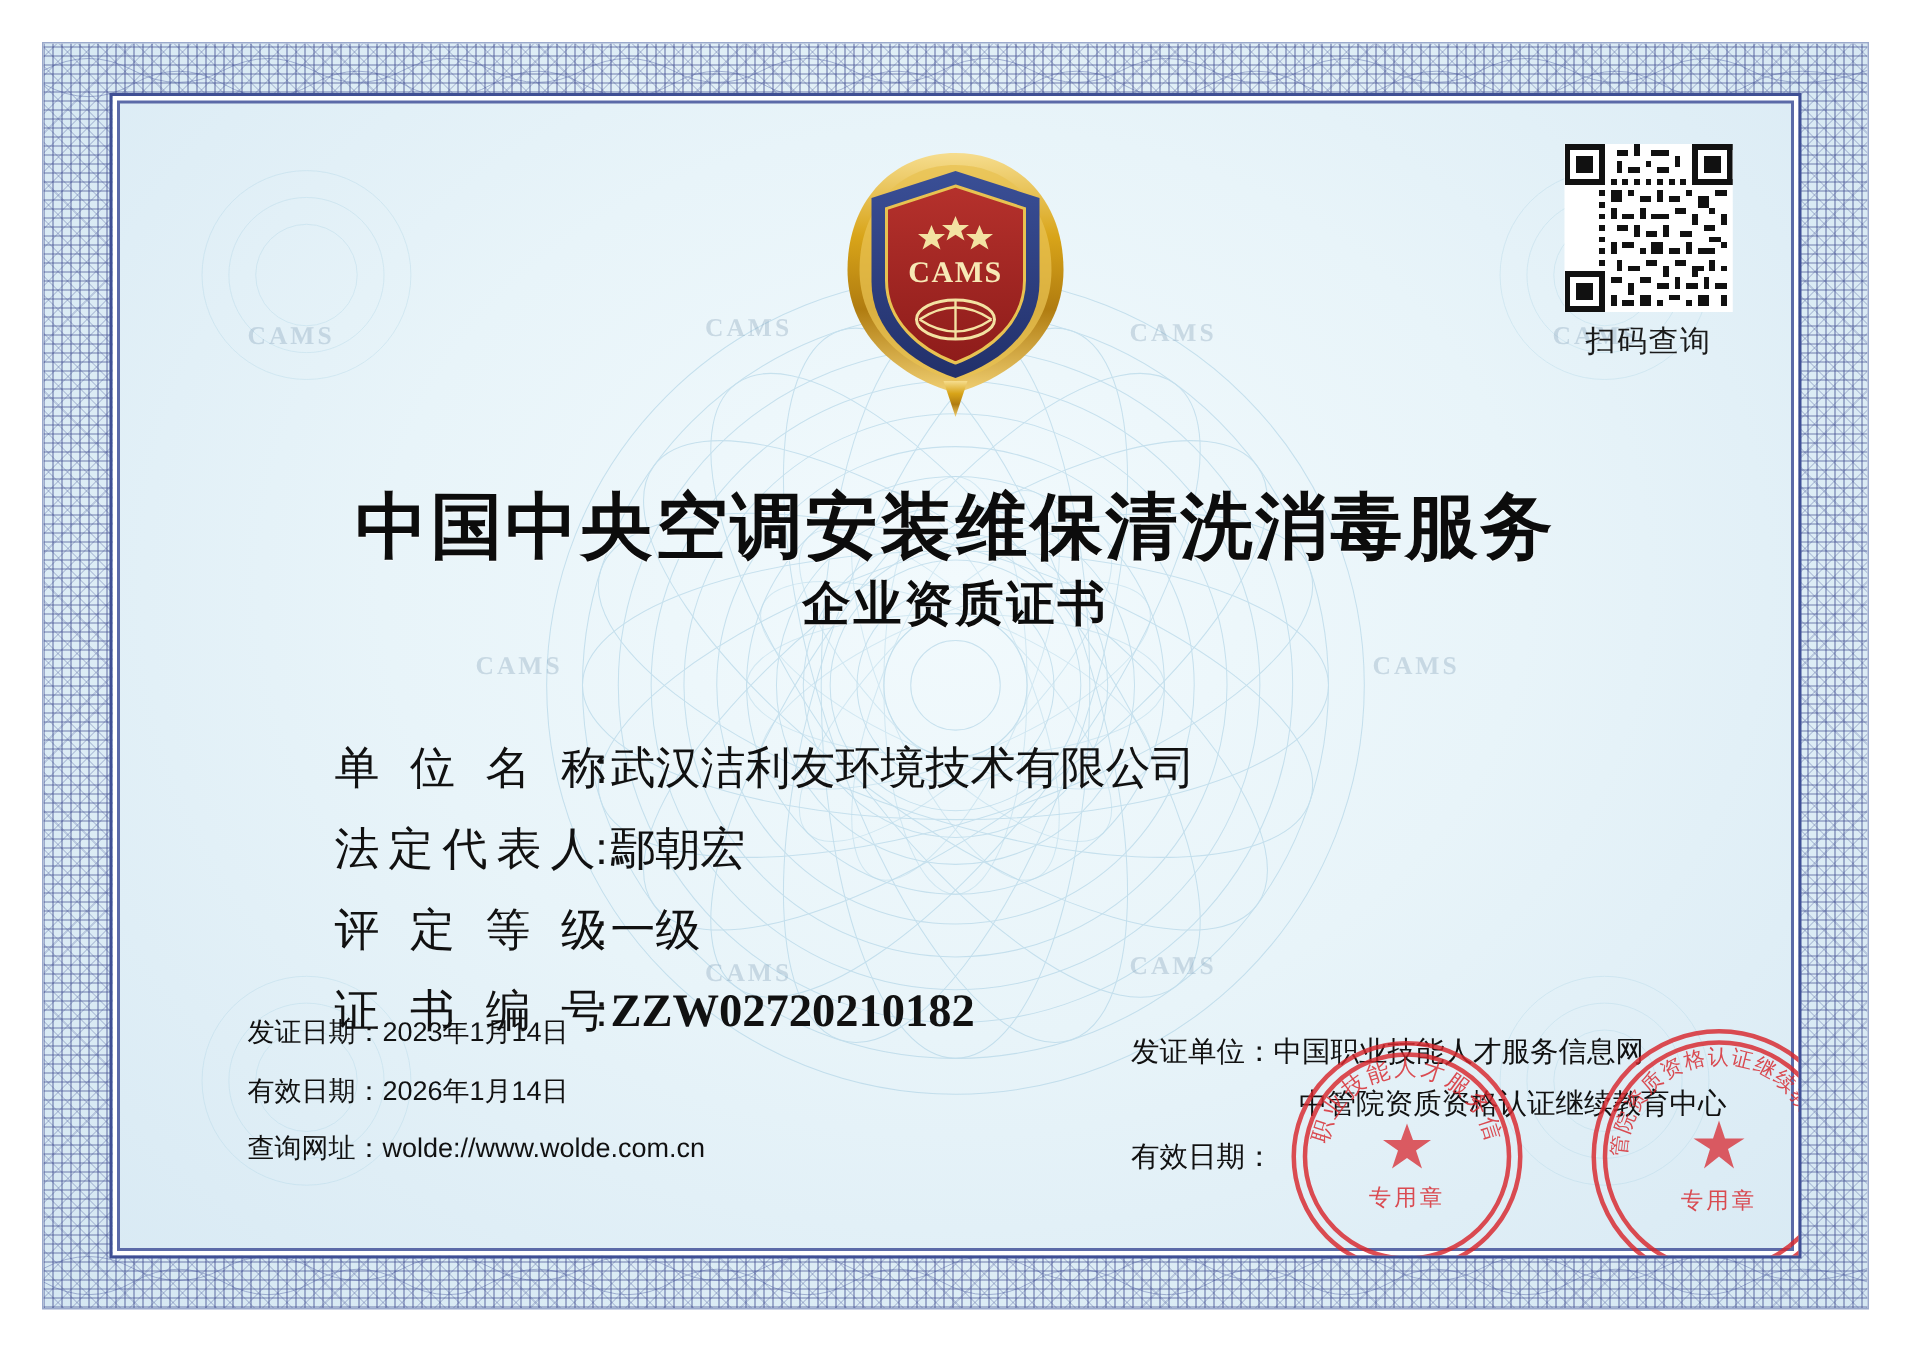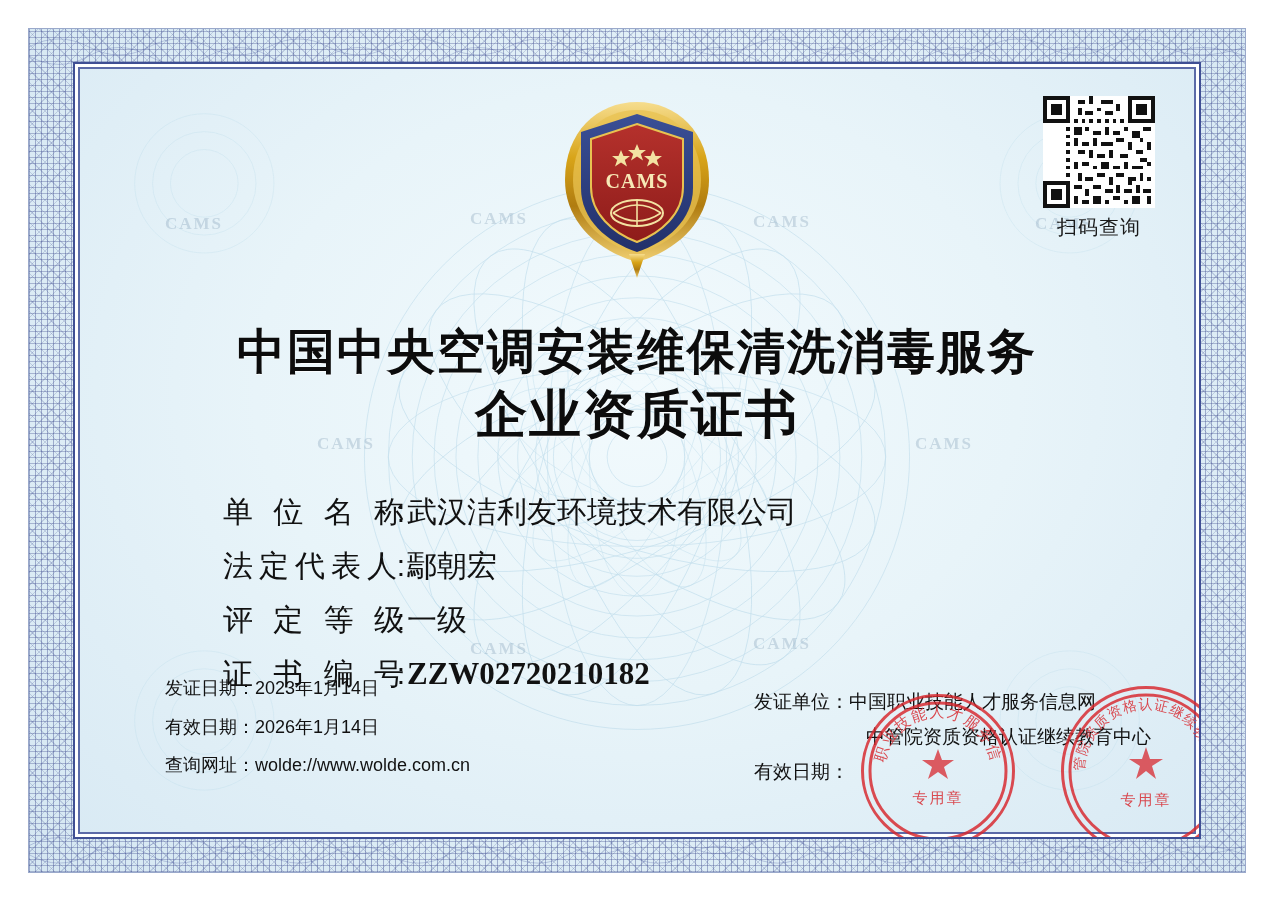--- a/index.html
+++ b/index.html
@@ -114,21 +114,21 @@
     font-weight: bold;
     margin-top: 28px;
   }
   .title-line1 {
     font-size: 48px;
     letter-spacing: 2px;
     line-height: 1.25;
     text-shadow: 0 1px 0 rgba(255,255,255,.7);
   }
   .title-line2 {
-    font-size: 52px;
+    font-size: 32px;
     letter-spacing: 2px;
     line-height: 1.25;
     text-shadow: 0 1px 0 rgba(255,255,255,.7);
     font-family: Liberation Serif, serif;
   }
 
   
   .fields {
     position: absolute;
     left: 148px;

